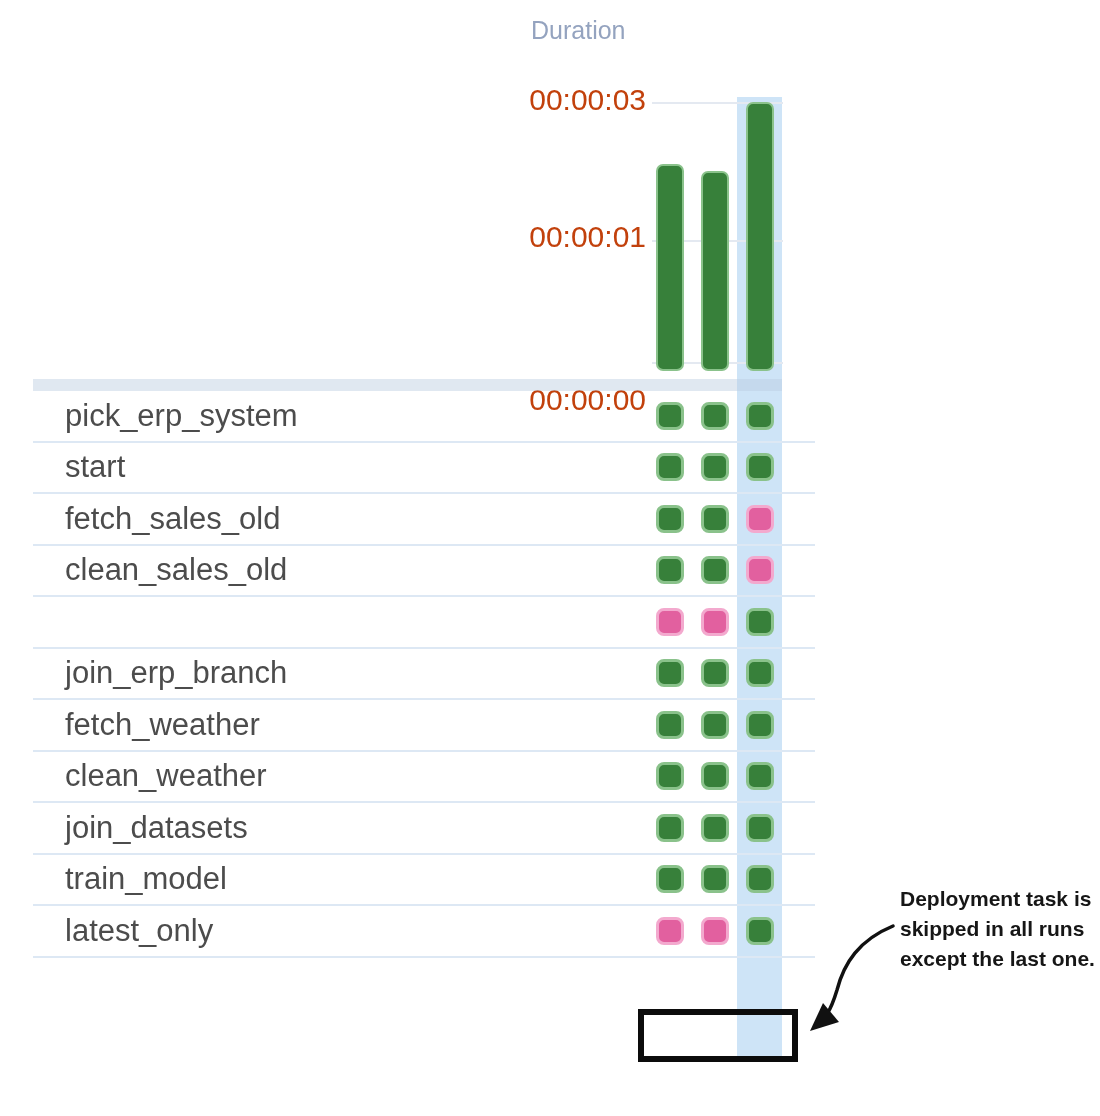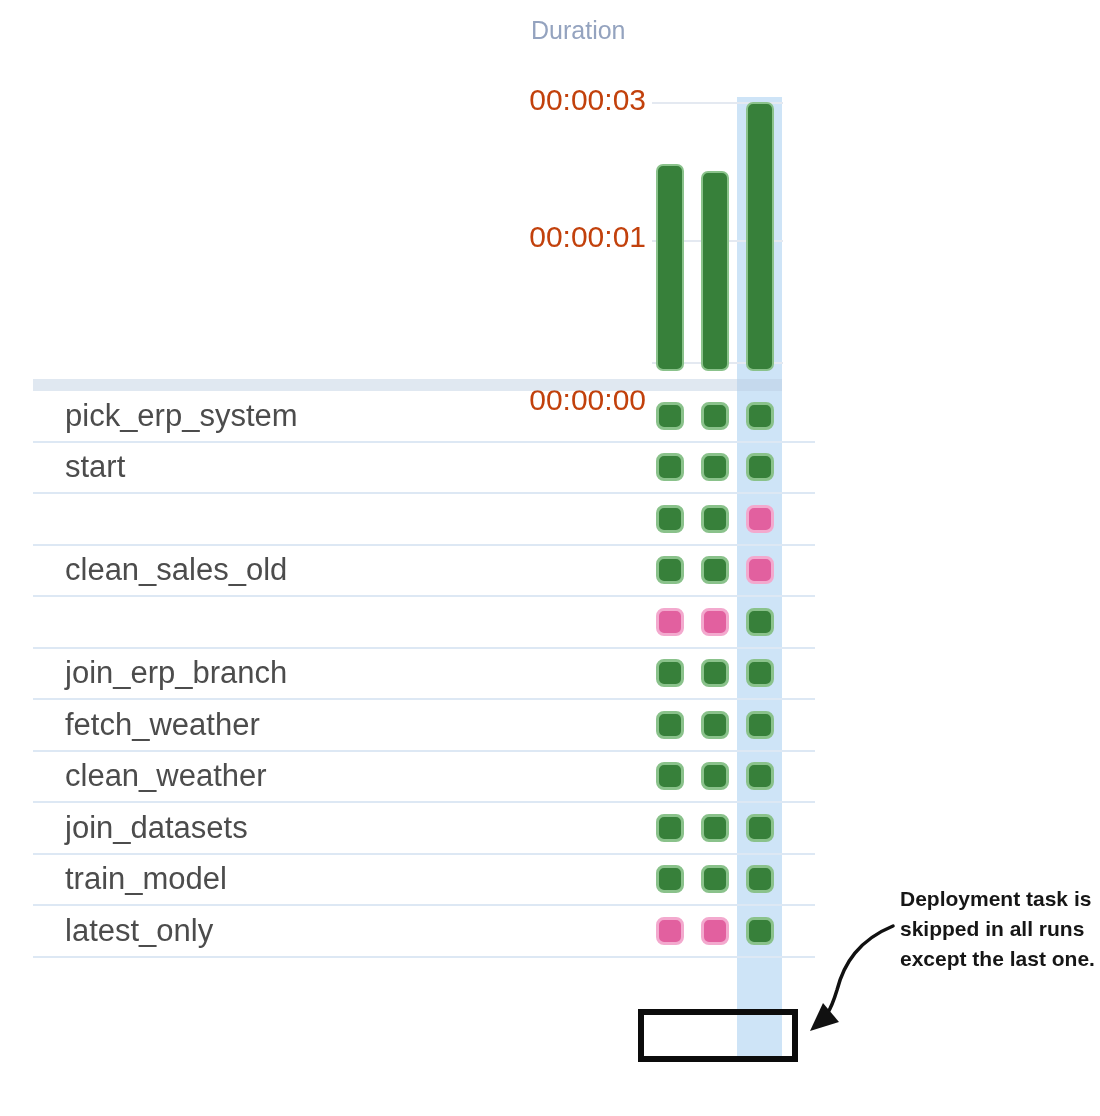--- a/index.html
+++ b/index.html
@@ -170,20 +170,21 @@
         <div class="sq" style="left: 668px; background: rgb(55, 128, 58); border-color: rgb(138, 194, 139);"></div>
         <div class="sq" style="left: 713px; background: rgb(55, 128, 58); border-color: rgb(138, 194, 139);"></div>
       </div>
       <div class="task-row">
         <span class="task-label">start</span>
         <div class="sq" style="left: 623px; background: rgb(55, 128, 58); border-color: rgb(138, 194, 139);"></div>
         <div class="sq" style="left: 668px; background: rgb(55, 128, 58); border-color: rgb(138, 194, 139);"></div>
         <div class="sq" style="left: 713px; background: rgb(55, 128, 58); border-color: rgb(138, 194, 139);"></div>
       </div>
       <div class="task-row">
+        <span class="task-label">fetch_sales_old</span>
         <div class="sq" style="left: 623px; background: rgb(55, 128, 58); border-color: rgb(138, 194, 139);"></div>
         <div class="sq" style="left: 668px; background: rgb(55, 128, 58); border-color: rgb(138, 194, 139);"></div>
         <div class="sq" style="left: 713px; background: rgb(226, 96, 159); border-color: rgb(243, 169, 206);"></div>
       </div>
       <div class="task-row">
         <span class="task-label">clean_sales_old</span>
         <div class="sq" style="left: 623px; background: rgb(55, 128, 58); border-color: rgb(138, 194, 139);"></div>
         <div class="sq" style="left: 668px; background: rgb(55, 128, 58); border-color: rgb(138, 194, 139);"></div>
         <div class="sq" style="left: 713px; background: rgb(226, 96, 159); border-color: rgb(243, 169, 206);"></div>
       </div>

